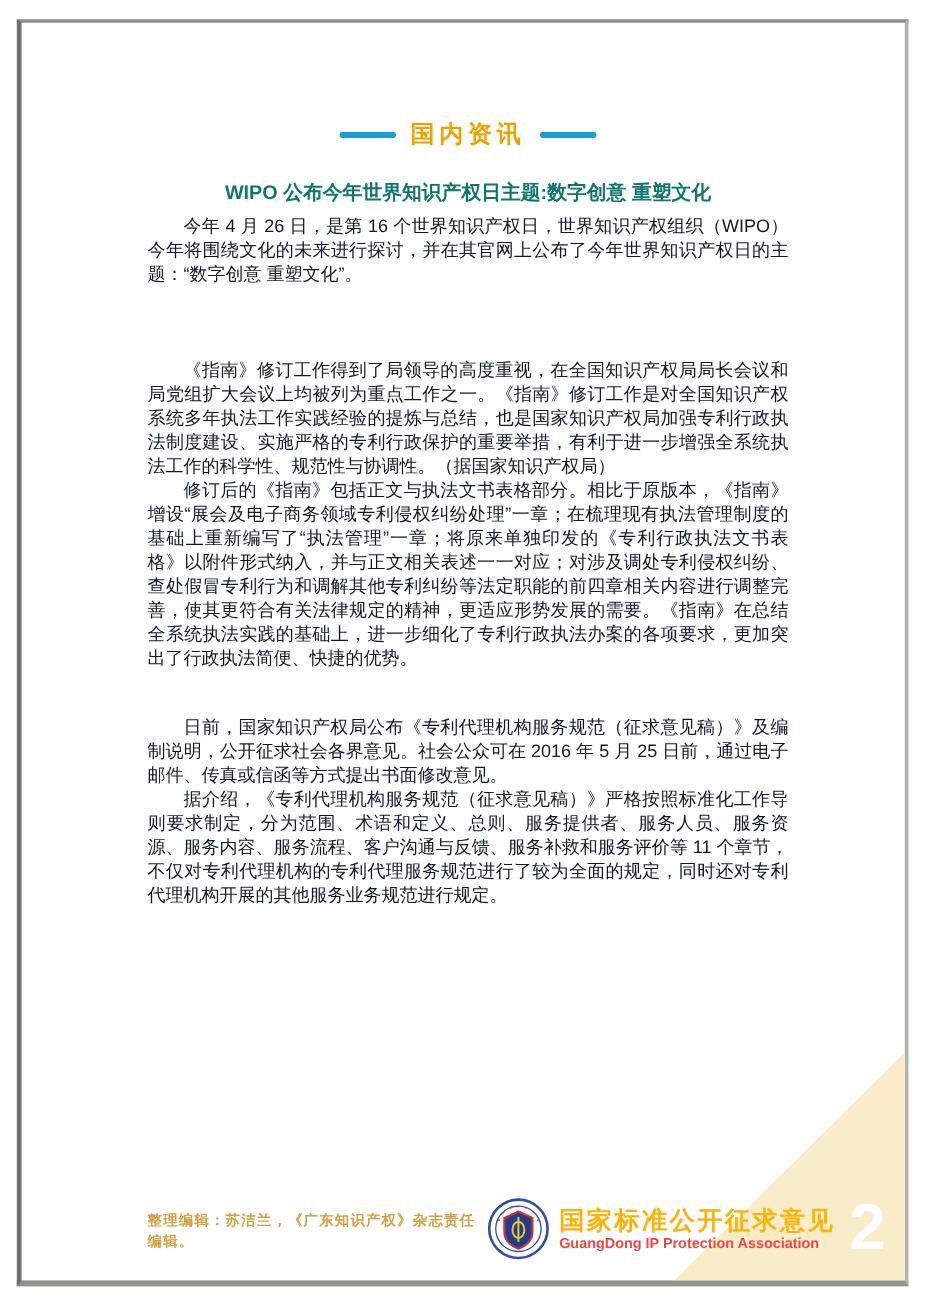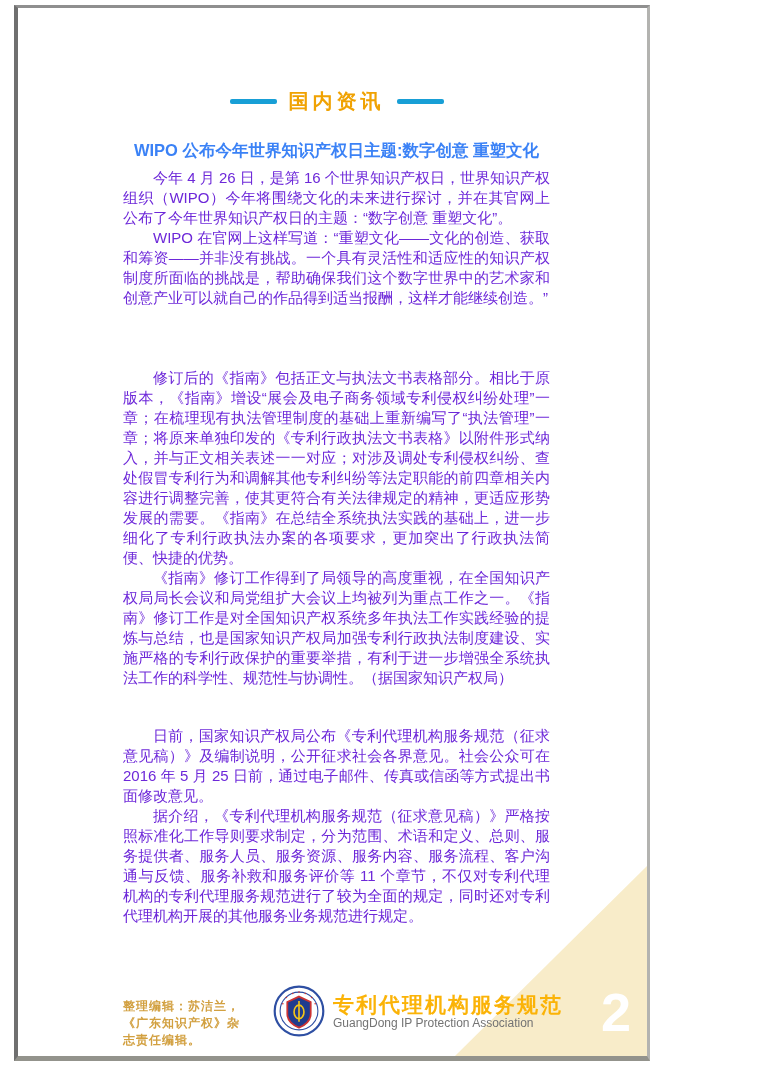--- a/index.html
+++ b/index.html
@@ -4,22 +4,22 @@
 <style>
   * { margin: 0; padding: 0; box-sizing: border-box; }
   html, body { background: #ffffff; }
   body {
     width: 777px; height: 1086px;
     position: relative;
     font-family: "Liberation Sans", "DejaVu Sans", sans-serif;
     overflow: hidden;
   }
   .page {
-    position: absolute; left: 14px; top: 5px;
-    width: 636px; height: 1056px;
+    position: absolute; left: 14px; top: 16px;
+    width: 743px; height: 1056px;
     background: #ffffff;
     border-style: solid;
     border-color: #8f8f8f #b3b3b0 #93938c #6f6f6f;
     border-width: 3px 3px 5px 4px;
   }
   .corner-triangle {
     position: absolute; right: 0; bottom: 0;
     width: 192px; height: 190px;
     background: #f8ecc9;
     clip-path: polygon(100% 0, 100% 100%, 0 100%);
@@ -38,57 +38,57 @@
     width: 47px; height: 5px; border-radius: 2px;
     background: #189fd6;
   }
   .section-header .label {
     font-size: 20px; font-weight: bold; color: #f0a202;
     letter-spacing: 4px; line-height: 22px;
   }
   .article { margin-top: 0; }
   .article-title {
     text-align: center;
-    font-size: 16.5px; font-weight: bold; color: #3b82f6;
+    font-size: 16.5px; font-weight: bold; color: #0f766e;
     line-height: 22px;
     margin-bottom: 7px;
   }
   .article-1 { margin-top: 27px; }
   .article-2 { margin-top: 60px; }
   .article-3 { margin-top: 38px; }
   .para {
-    font-size: 15px; line-height: 20px; color: #6d28d9;
+    font-size: 15px; line-height: 20px; color: #0f172a;
     text-align: justify;
     text-justify: inter-ideograph;
   }
   .para.indent { text-indent: 2em; }
   .footer {
     position: absolute; z-index: 2;
     left: 105px; right: 16px; bottom: 14px;
     height: 58px;
-    display: flex; align-items: flex-start; gap: 26px;
+    display: flex; align-items: center;
   }
   .editor-note {
     flex: 1;
     align-self: flex-start;
     margin-top: 14px;
     font-size: 12px; font-weight: bold;
     color: #d2a040;
     letter-spacing: 1px;
     font-family: "Liberation Serif", "DejaVu Serif", serif;
   }
   .brand { display: flex; align-items: center; }
   .brand-logo { width: 54px; height: 54px; flex: 0 0 auto; }
   .brand-names { margin-left: 7px; }
   .brand-cn {
     font-size: 21px; font-weight: bold; color: #fbb307;
     letter-spacing: 2px; line-height: 23px; white-space: nowrap;
   }
   .brand-en {
-    font-size: 12px; color: #737373; line-height: 14px; white-space: nowrap;
+    font-size: 12px; color: #ef4444; line-height: 14px; white-space: nowrap; font-weight: bold;
   }
   .page-number {
     margin-left: 12px;
     font-size: 54px; font-weight: bold; color: #ffffff;
     line-height: 56px;
     align-self: flex-start;
   }
 </style>
 </head>
 <body>
@@ -101,26 +101,25 @@
 
     <div class="section-header">
       <span class="dash"></span>
       <span class="label">国内资讯</span>
       <span class="dash"></span>
     </div>
 
     <div class="article article-1">
       <div class="article-title">WIPO 公布今年世界知识产权日主题:数字创意 重塑文化</div>
       <p class="para indent">今年 4 月 26 日，是第 16 个世界知识产权日，世界知识产权组织（WIPO）今年将围绕文化的未来进行探讨，并在其官网上公布了今年世界知识产权日的主题：“数字创意 重塑文化”。</p>
-      <p class="para indent">WIPO 在官网上这样写道：“重塑文化——文化的创造、获取和筹资——并非没有挑战。一个具有灵活性和适应性的知识产权制度所面临的挑战是，帮助确保我们这个数字世界中的艺术家和创意产业可以就自己的作品得到适当报酬，这样才能继续创造。”</p>
     </div>
 
     <div class="article article-2">
+      <p class="para indent">《指南》修订工作得到了局领导的高度重视，在全国知识产权局局长会议和局党组扩大会议上均被列为重点工作之一。《指南》修订工作是对全国知识产权系统多年执法工作实践经验的提炼与总结，也是国家知识产权局加强专利行政执法制度建设、实施严格的专利行政保护的重要举措，有利于进一步增强全系统执法工作的科学性、规范性与协调性。（据国家知识产权局）</p>
       <p class="para indent">修订后的《指南》包括正文与执法文书表格部分。相比于原版本，《指南》增设“展会及电子商务领域专利侵权纠纷处理”一章；在梳理现有执法管理制度的基础上重新编写了“执法管理”一章；将原来单独印发的《专利行政执法文书表格》以附件形式纳入，并与正文相关表述一一对应；对涉及调处专利侵权纠纷、查处假冒专利行为和调解其他专利纠纷等法定职能的前四章相关内容进行调整完善，使其更符合有关法律规定的精神，更适应形势发展的需要。《指南》在总结全系统执法实践的基础上，进一步细化了专利行政执法办案的各项要求，更加突出了行政执法简便、快捷的优势。</p>
-      <p class="para indent">《指南》修订工作得到了局领导的高度重视，在全国知识产权局局长会议和局党组扩大会议上均被列为重点工作之一。《指南》修订工作是对全国知识产权系统多年执法工作实践经验的提炼与总结，也是国家知识产权局加强专利行政执法制度建设、实施严格的专利行政保护的重要举措，有利于进一步增强全系统执法工作的科学性、规范性与协调性。（据国家知识产权局）</p>
     </div>
 
     <div class="article article-3">
       <p class="para indent">日前，国家知识产权局公布《专利代理机构服务规范（征求意见稿）》及编制说明，公开征求社会各界意见。社会公众可在 2016 年 5 月 25 日前，通过电子邮件、传真或信函等方式提出书面修改意见。</p>
       <p class="para indent">据介绍，《专利代理机构服务规范（征求意见稿）》严格按照标准化工作导则要求制定，分为范围、术语和定义、总则、服务提供者、服务人员、服务资源、服务内容、服务流程、客户沟通与反馈、服务补救和服务评价等 11 个章节，不仅对专利代理机构的专利代理服务规范进行了较为全面的规定，同时还对专利代理机构开展的其他服务业务规范进行规定。</p>
     </div>
 
   </div>
 
   <div class="footer">
@@ -135,21 +134,21 @@
         <circle cx="23" cy="10.5" r="0.9" fill="#cc3333"></circle>
         <circle cx="30" cy="9" r="0.9" fill="#cc3333"></circle>
         <circle cx="37" cy="10.5" r="0.9" fill="#cc3333"></circle>
         <circle cx="44" cy="15" r="0.9" fill="#cc3333"></circle>
         <circle cx="48" cy="22" r="0.9" fill="#cc3333"></circle>
         <path d="M30 14 L43 20 L43 33 C43 41 37.5 45.5 30 48.5 C22.5 45.5 17 41 17 33 L17 20 Z" fill="#203c8e" stroke="#cc3333" stroke-width="2"></path>
         <ellipse cx="30" cy="31" rx="5.5" ry="7.5" fill="none" stroke="#f5c518" stroke-width="1.8"></ellipse>
         <line x1="30" y1="19" x2="30" y2="42" stroke="#f5c518" stroke-width="1.8"></line>
       </svg>
       <div class="brand-names">
-        <div class="brand-cn">专利代理机构服务规范</div>
+        <div class="brand-cn">国家标准公开征求意见</div>
         <div class="brand-en">GuangDong IP Protection Association</div>
       </div>
     </div>
 
     <div class="page-number">2</div>
   </div>
 
 </div>
 
 </body></html>

